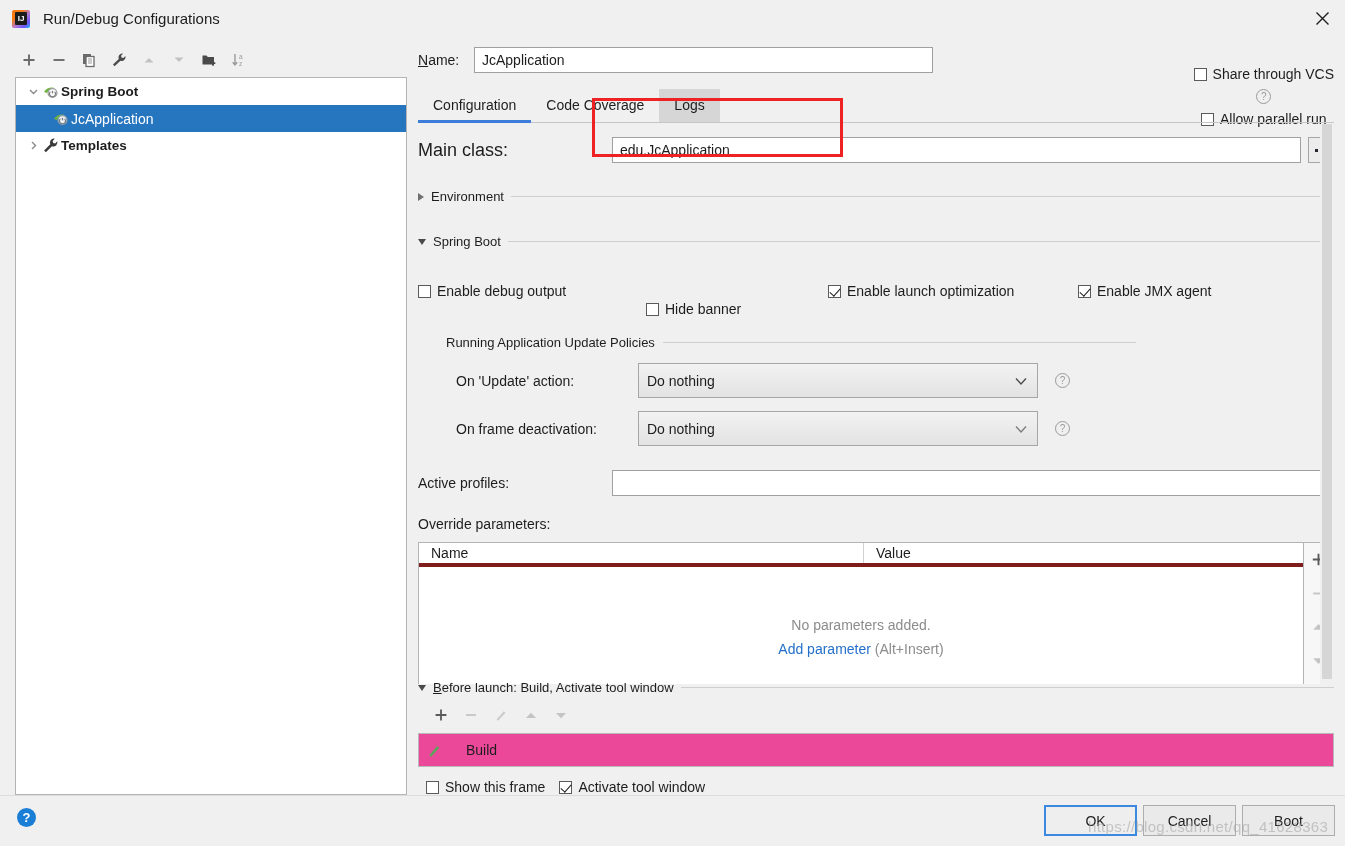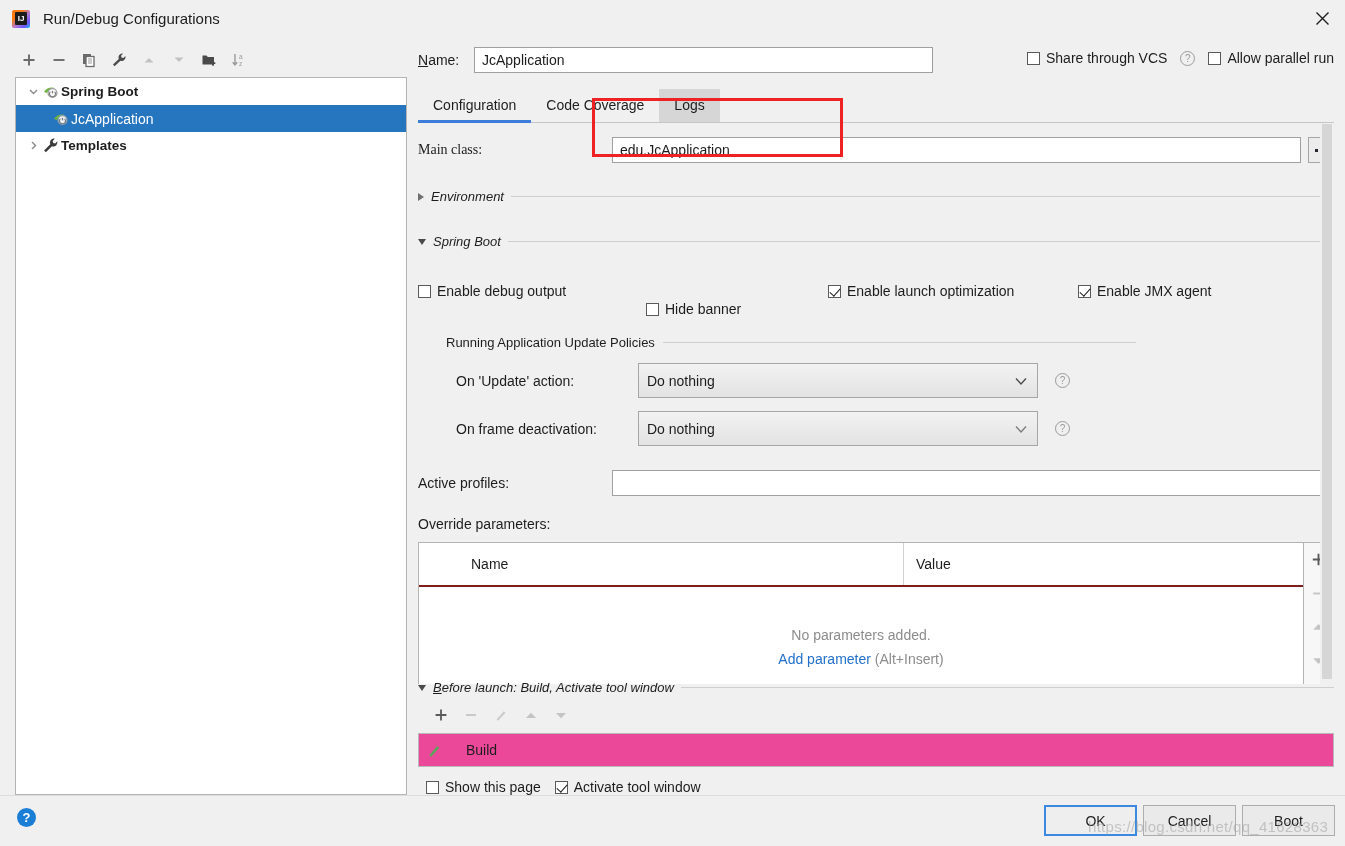--- a/index.html
+++ b/index.html
@@ -124,26 +124,27 @@
     border: 1px solid #a0a0a0;
     background: #fff;
     padding: 0 7px;
     font-family: "Liberation Sans", sans-serif;
     font-size: 14px;
     color: #1d1d1d;
     outline: none;
   }
   .name-right {
     position: absolute;
-    right: 0; top: 10px;
-    display: flex;
-    align-items: center;
-    gap: 13px;
+    right: 0; top: 26px;
+    display: flex;
+    align-items: center;
+    gap: 7px;
     font-size: 14px;
     white-space: nowrap;
+    flex-direction: column;
   }
 
   
   .cbx {
     width: 13px; height: 13px;
     border: 1px solid #5a5a5a;
     background: #fff;
     display: inline-block;
     position: relative;
     flex: 0 0 auto;
@@ -205,21 +206,21 @@
     left: 0; top: 84px;
     width: 916px; height: 560px;
     overflow: hidden;
   }
 
   .row-mainclass {
     display: flex;
     align-items: center;
     margin-top: 13px;
   }
-  .lbl-mainclass { width: 194px; font-size: 14px; font-family: Liberation Serif, serif; }
+  .lbl-mainclass { width: 194px; font-size: 18px; }
   .mainclass-input {
     flex: 1;
     height: 26px;
     border: 1px solid #a0a0a0;
     background: #fff;
     padding: 0 7px;
     font-family: "Liberation Sans", sans-serif;
     font-size: 14px;
     color: #1d1d1d;
     outline: none;
@@ -235,21 +236,20 @@
   }
   .browse-dot { width: 3px; height: 3px; background: #26282e; }
 
   
   .section-head {
     display: flex;
     align-items: center;
     gap: 7px;
     margin-top: 26px;
     cursor: pointer;
-    font-style: italic;
   }
   .section-head .sec-title { font-size: 13px; color: #1d1d1d; white-space: nowrap; }
   .section-head .sec-line { flex: 1; height: 1px; background: #cfcfcf; }
   .tri { width: 0; height: 0; flex: 0 0 auto; }
   .tri-right {
     border-left: 6px solid #707070;
     border-top: 4.5px solid transparent;
     border-bottom: 4.5px solid transparent;
   }
   .tri-down {
@@ -332,25 +332,24 @@
     height: 165px;
   }
   .param-table {
     flex: 1;
     border: 1px solid #b4b4b4;
     background: #fff;
     display: flex;
     flex-direction: column;
   }
   .pt-head {
-    height: 44px;
-    display: flex;
-    border-bottom: 2px solid #7f1d1d;
-    font-size: 14px;
-    padding-left: 40px;
+    height: 24px;
+    display: flex;
+    border-bottom: 4px solid #7f1d1d;
+    font-size: 14px;
   }
   .pt-head .th {
     display: flex; align-items: center;
     padding-left: 12px;
     border-right: 1px solid #d2d2d2;
   }
   .pt-head .th:last-child { border-right: none; }
   .th-name { width: 445px; }
   .th-value { flex: 1; }
   .pt-body {
@@ -783,21 +782,21 @@
       <svg width="15" height="15" viewBox="0 0 15 15">
         <path d="M2.2 12.6 L10 3.2 L12 5 L4.2 13.8 Z" fill="#5aa75a"></path>
         <path d="M8.2 1.6 L12.6 5.4 L10.6 4.6 Z" fill="#5aa75a"></path>
       </svg>
       <span>Build</span>
     </div>
 
     <div class="bl-bottom">
       <label class="cb-wrap">
         <span class="cbx"></span>
-        <span>Show this page</span>
+        <span>Show this frame</span>
       </label>
       <label class="cb-wrap">
         <span class="cbx checked"></span>
         <span>Activate tool window</span>
       </label>
     </div>
   </div>
 
 </div>
 

